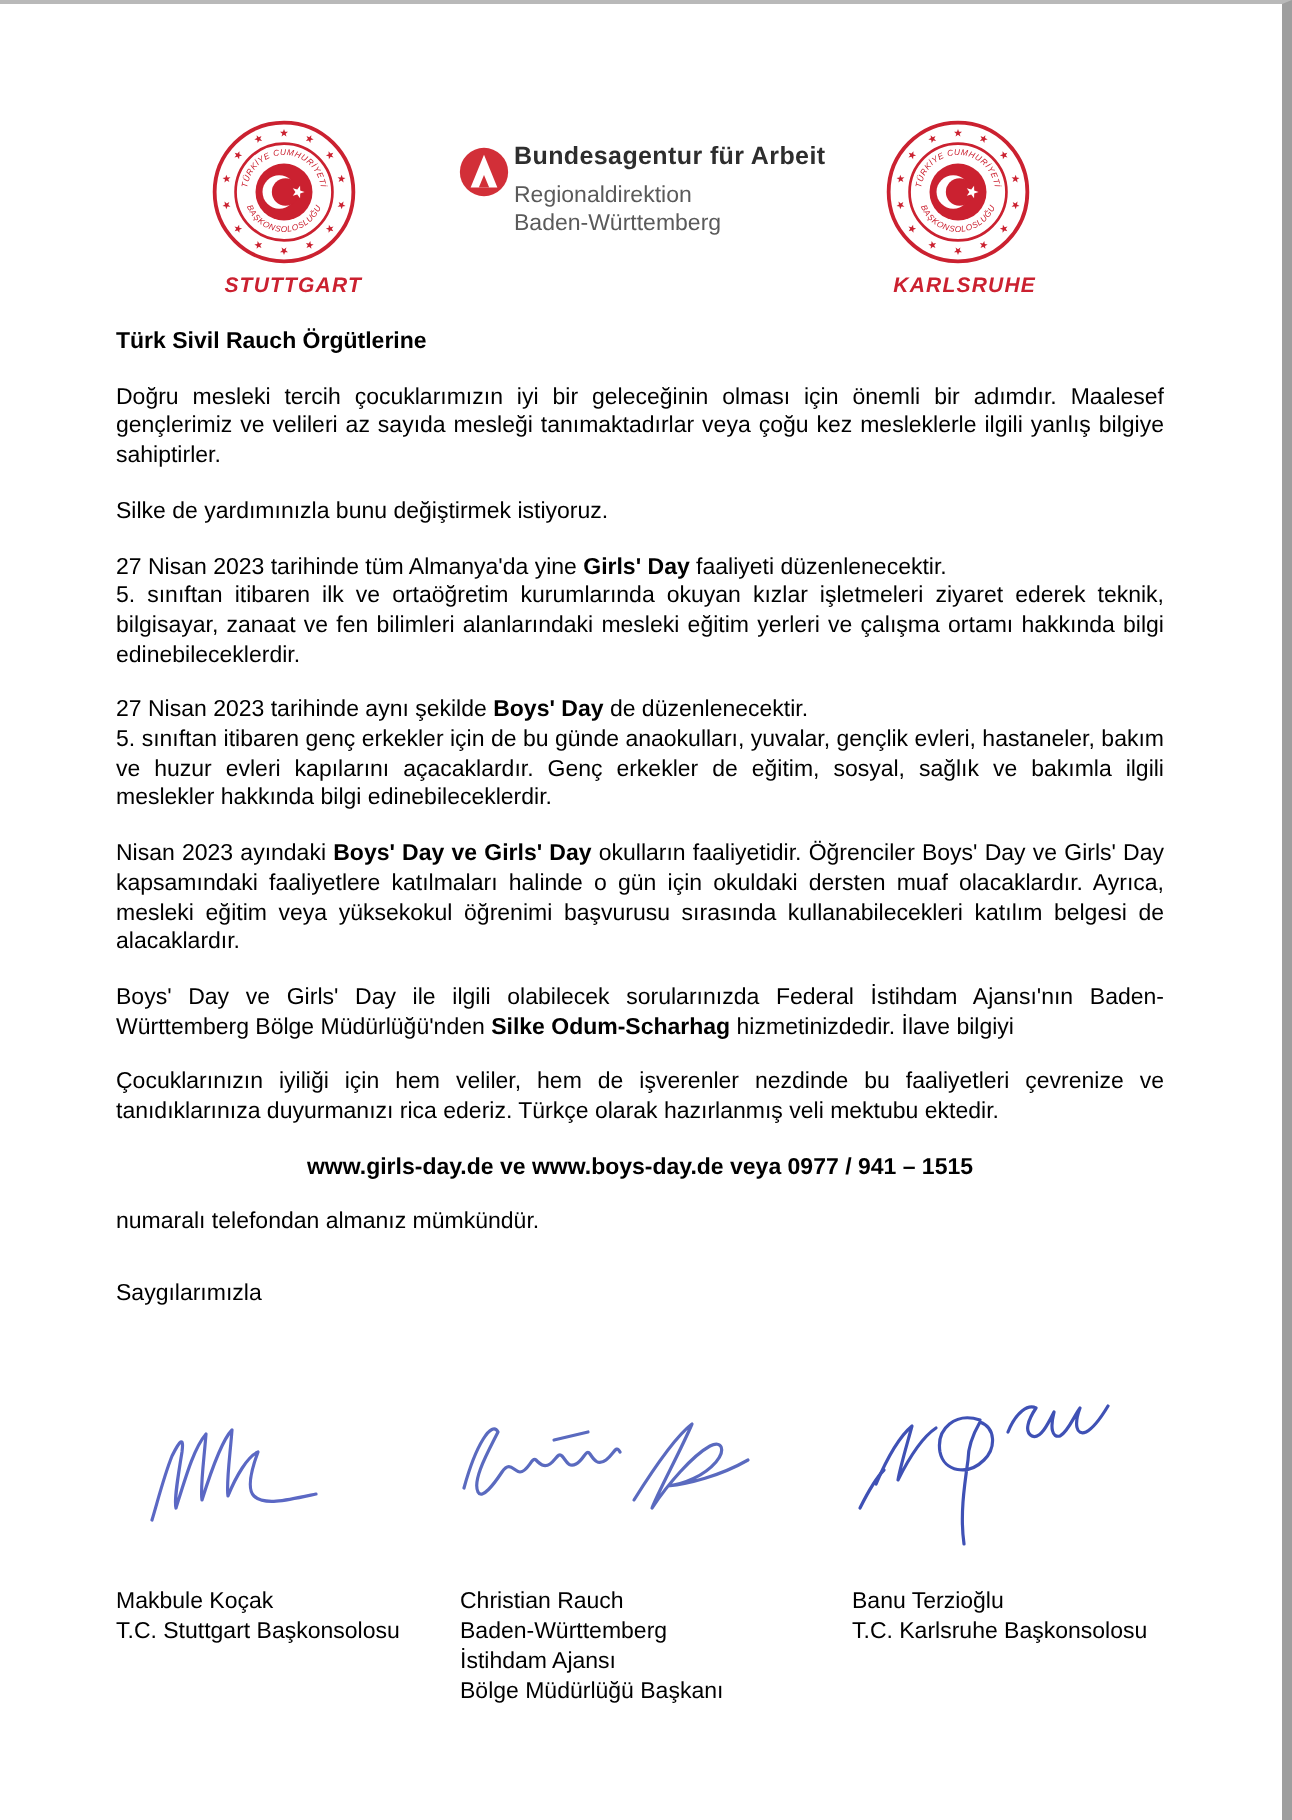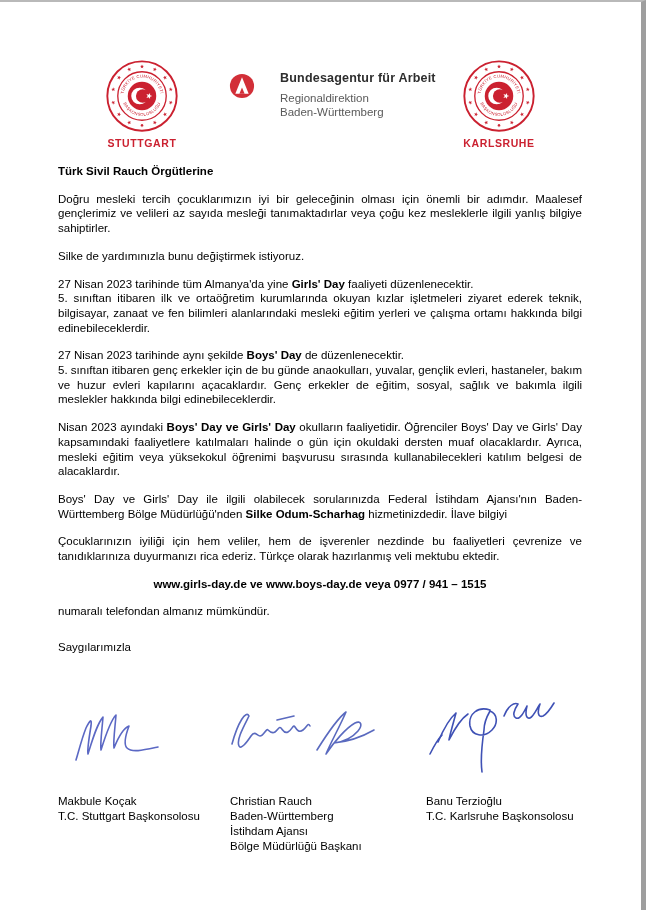--- a/index.html
+++ b/index.html
@@ -4,26 +4,26 @@
 <style>
   * { margin:0; padding:0; box-sizing:border-box; }
   html,body { background:#ffffff; }
   .page {
     position:relative; width:646px; height:910px; background:#ffffff;
     border-top:2px solid #b9b9b9; border-right:5px solid #9e9e9e;
     font-family:"Liberation Sans","DejaVu Sans",sans-serif; color:#000;
     overflow:hidden;
   }
   
-  .seal-block { position:absolute; width:78px; text-align:center; }
+  .seal-block { position:absolute; width:78px; text-align:right;font-style:italic; }
   .seal-left  { left:103px; top:56px; }
-  .seal-right { left:460px; top:56px; }
+  .seal-right { left:440px; top:56px; }
   .seal-svg { width:76px; height:76px; display:block; margin:0 auto; }
   .seal-label { font-size:10.5px; font-weight:700; letter-spacing:.6px; color:#cb2130; margin-top:3px; }
-  .ba-block { position:absolute; left:229px; top:69px; display:flex; gap:25px; align-items:flex-start; }
+  .ba-block { position:absolute; left:229px; top:69px; display:flex; gap:2px; align-items:flex-start; }
   .ba-mark { width:26px; height:26px; margin-top:2px; }
   .ba-title { font-size:12.5px; font-weight:700; color:#2e2e2e; letter-spacing:.2px; margin-bottom:7px; }
   .ba-sub { font-size:11.5px; color:#5a5a5a; line-height:13.5px; }
   
   .body-text { position:absolute; left:58px; top:162px; width:524px; font-size:11.5px; line-height:14.7px; }
   .para { margin:0 0 13px; }
   .bold { font-weight:700; }
   .just { text-align:justify; }
   .center { text-align:center; }
   .row { display:flex; justify-content:space-between; }

